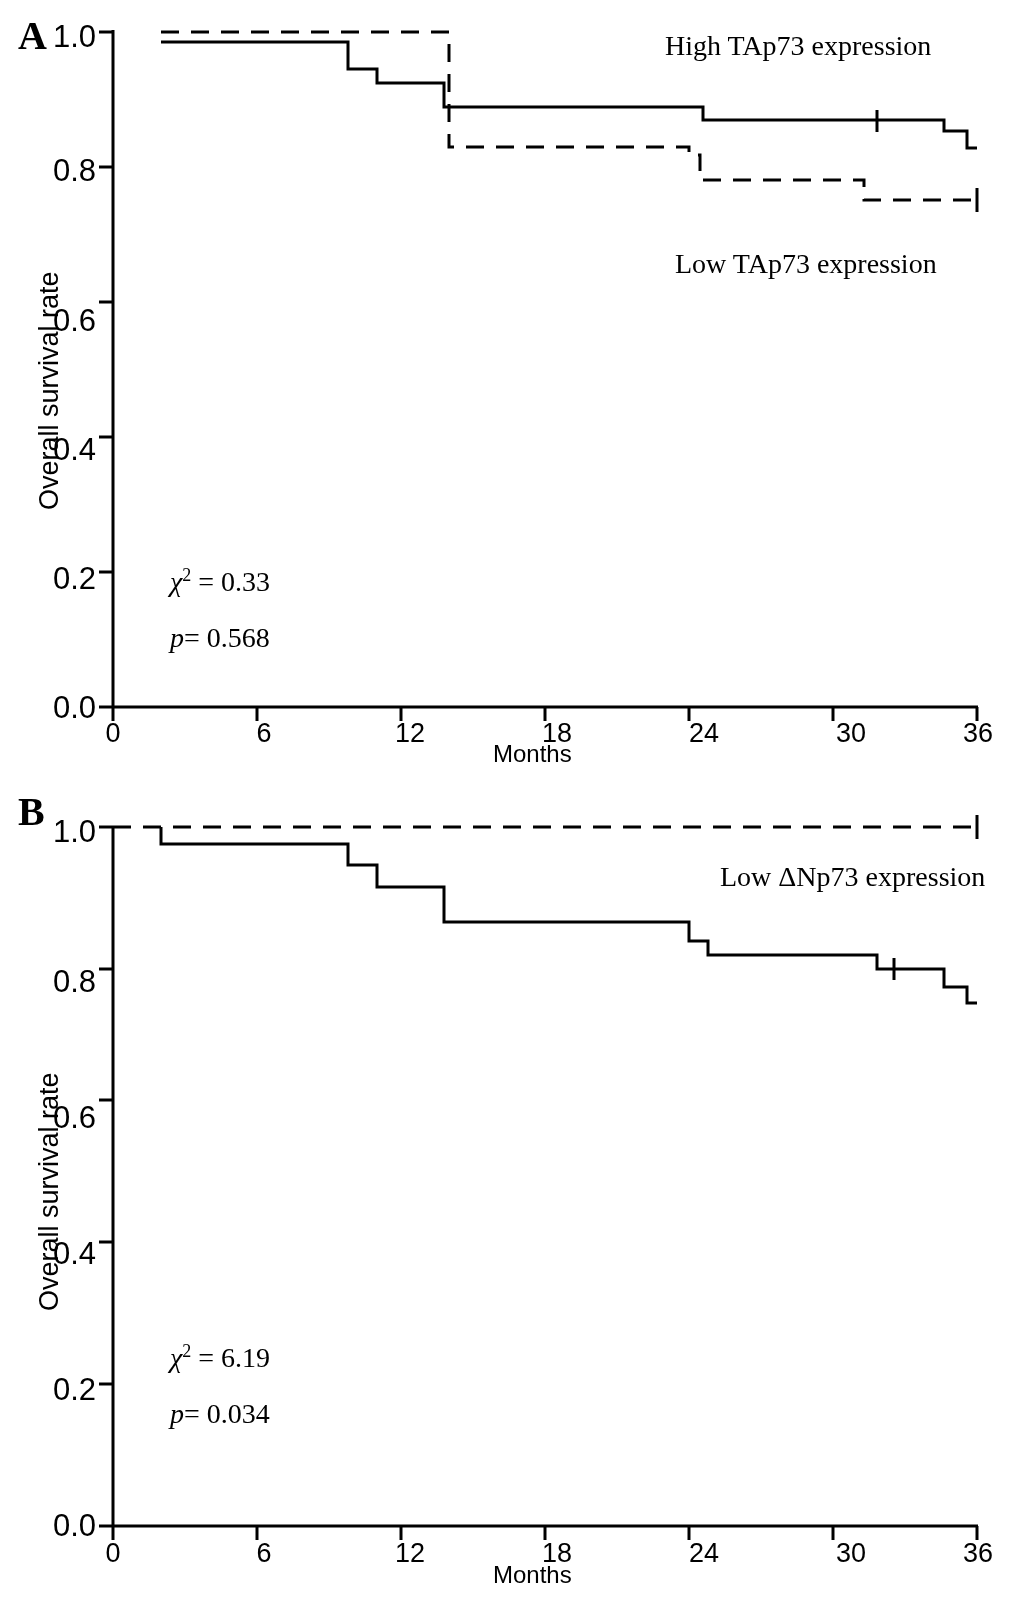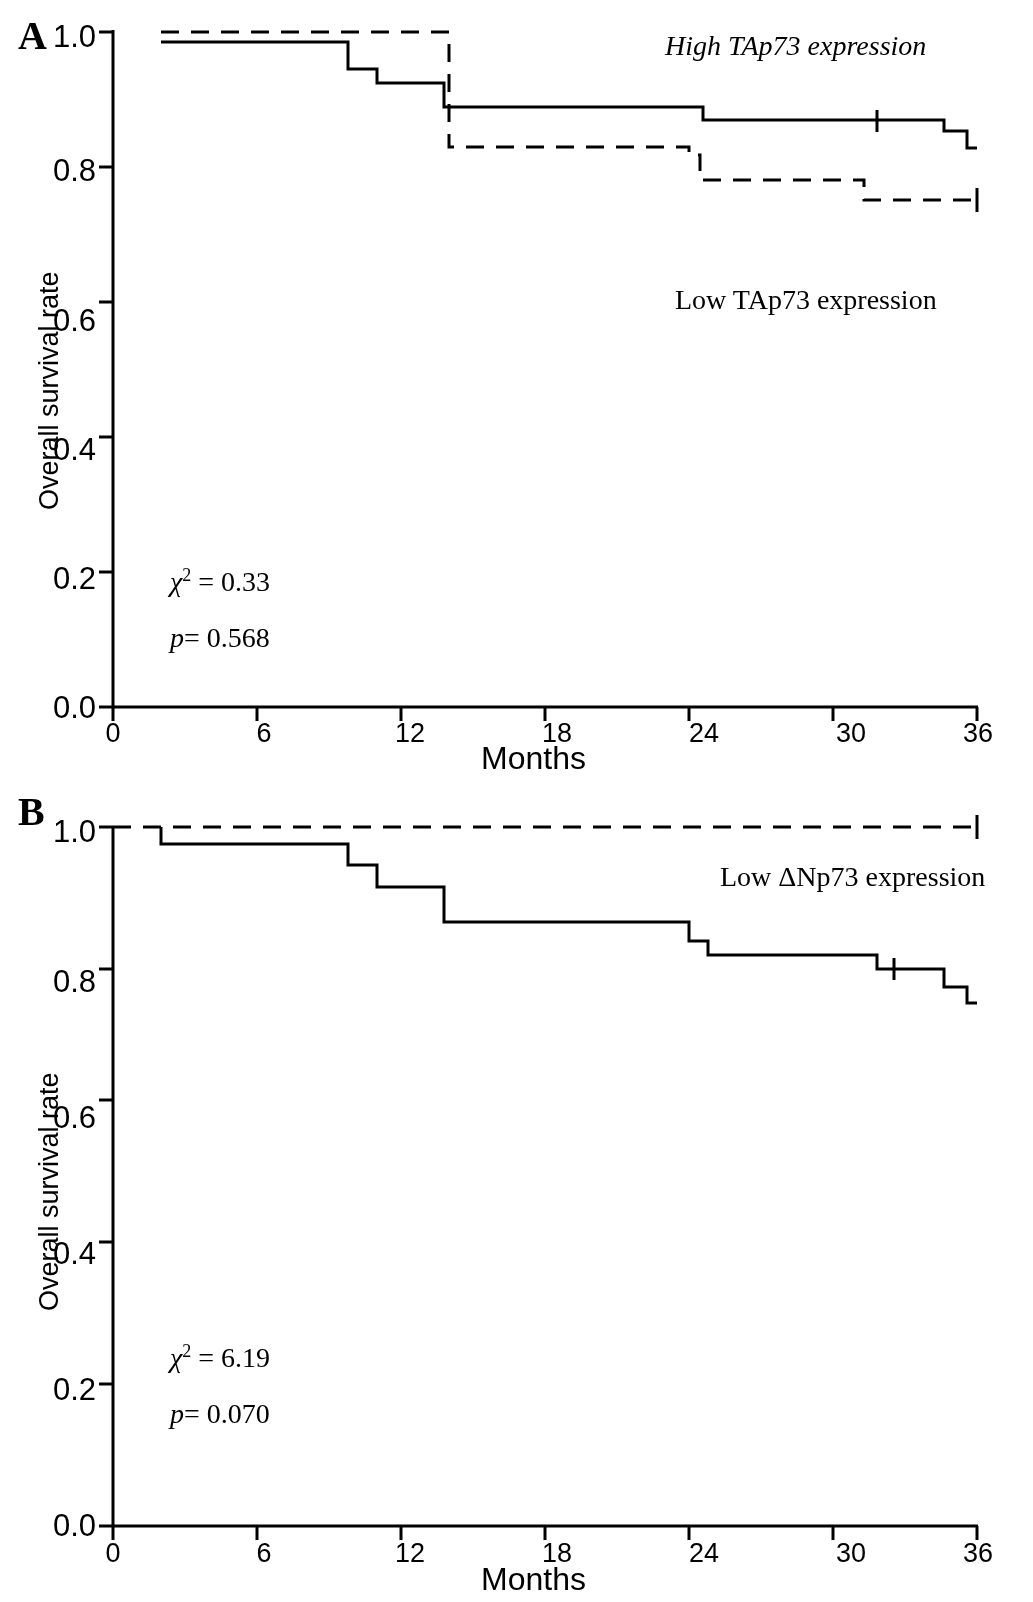--- a/index.html
+++ b/index.html
@@ -34,22 +34,23 @@
     position: absolute;
     font-family: "Liberation Sans", sans-serif;
     font-size: 27px;
     transform: rotate(-90deg);
     transform-origin: left top;
     white-space: nowrap;
   }
   .xlabel {
     position: absolute;
     font-family: "Liberation Sans", sans-serif;
-    font-size: 32px;
-    white-space: nowrap;
+    font-size: 24px;
+    white-space: nowrap;
+    margin-left: 12px;
   }
   .tick-label-y {
     position: absolute;
     font-family: "Liberation Sans", sans-serif;
     font-size: 31px;
     text-align: right;
     white-space: nowrap;
   }
   .tick-label-x {
     position: absolute;
@@ -93,22 +94,22 @@
   <div class="tick-label-y" style="left:30px; top:19px; width:66px;">1.0</div>
 
   <div class="tick-label-x" style="left:93px; top:718px; width:40px;">0</div>
   <div class="tick-label-x" style="left:244px; top:718px; width:40px;">6</div>
   <div class="tick-label-x" style="left:390px; top:718px; width:40px;">12</div>
   <div class="tick-label-x" style="left:537px; top:718px; width:40px;">18</div>
   <div class="tick-label-x" style="left:684px; top:718px; width:40px;">24</div>
   <div class="tick-label-x" style="left:831px; top:718px; width:40px;">30</div>
   <div class="tick-label-x" style="left:958px; top:718px; width:40px;">36</div>
 
-  <div class="annot" style="left:665px; top:30px;font-style:italic;">High TAp73 expression</div>
-  <div class="annot" style="left:675px; top:248px;margin-top:36px;">Low TAp73 expression</div>
+  <div class="annot" style="left:665px; top:30px;">High TAp73 expression</div>
+  <div class="annot" style="left:675px; top:248px;">Low TAp73 expression</div>
 
   <div class="stat" style="left:170px; top:565px;">
     <i>χ</i><sup>2</sup>&nbsp;<span>= 0.33</span>
   </div>
   <div class="stat" style="left:170px; top:622px;">
     <i>p</i><span>= 0.568</span>
   </div>
 
   <svg width="1033" height="790" viewBox="0 0 1033 790" style="position:absolute; left:0; top:0;">
 
@@ -166,21 +167,21 @@
   <div class="tick-label-x" style="left:684px; top:752px; width:40px;">24</div>
   <div class="tick-label-x" style="left:831px; top:752px; width:40px;">30</div>
   <div class="tick-label-x" style="left:958px; top:752px; width:40px;">36</div>
 
   <div class="annot" style="left:720px; top:75px;">Low ΔNp73 expression</div>
 
   <div class="stat" style="left:170px; top:555px;">
     <i>χ</i><sup>2</sup>&nbsp;<span>= 6.19</span>
   </div>
   <div class="stat" style="left:170px; top:612px;">
-    <i>p</i><span>= 0.070</span>
+    <i>p</i><span>= 0.034</span>
   </div>
 
   <svg width="1033" height="816" viewBox="0 0 1033 816" style="position:absolute; left:0; top:0;">
     <g>
       <line x1="113" y1="40" x2="113" y2="740" stroke="#000" stroke-width="3"></line>
       <line x1="113" y1="740" x2="978" y2="740" stroke="#000" stroke-width="3"></line>
 
       <line x1="99" y1="740" x2="113" y2="740" stroke="#000" stroke-width="3"></line>
       <line x1="99" y1="598" x2="113" y2="598" stroke="#000" stroke-width="3"></line>
       <line x1="99" y1="456" x2="113" y2="456" stroke="#000" stroke-width="3"></line>

